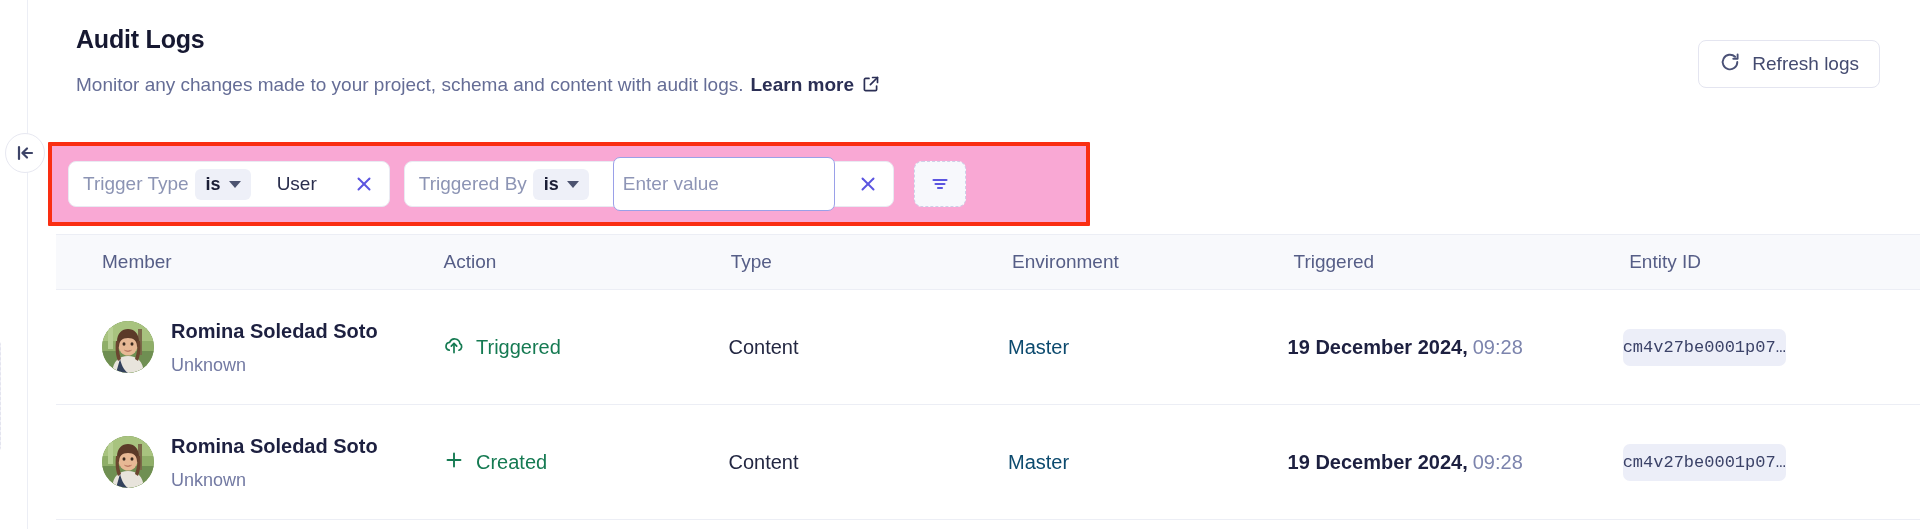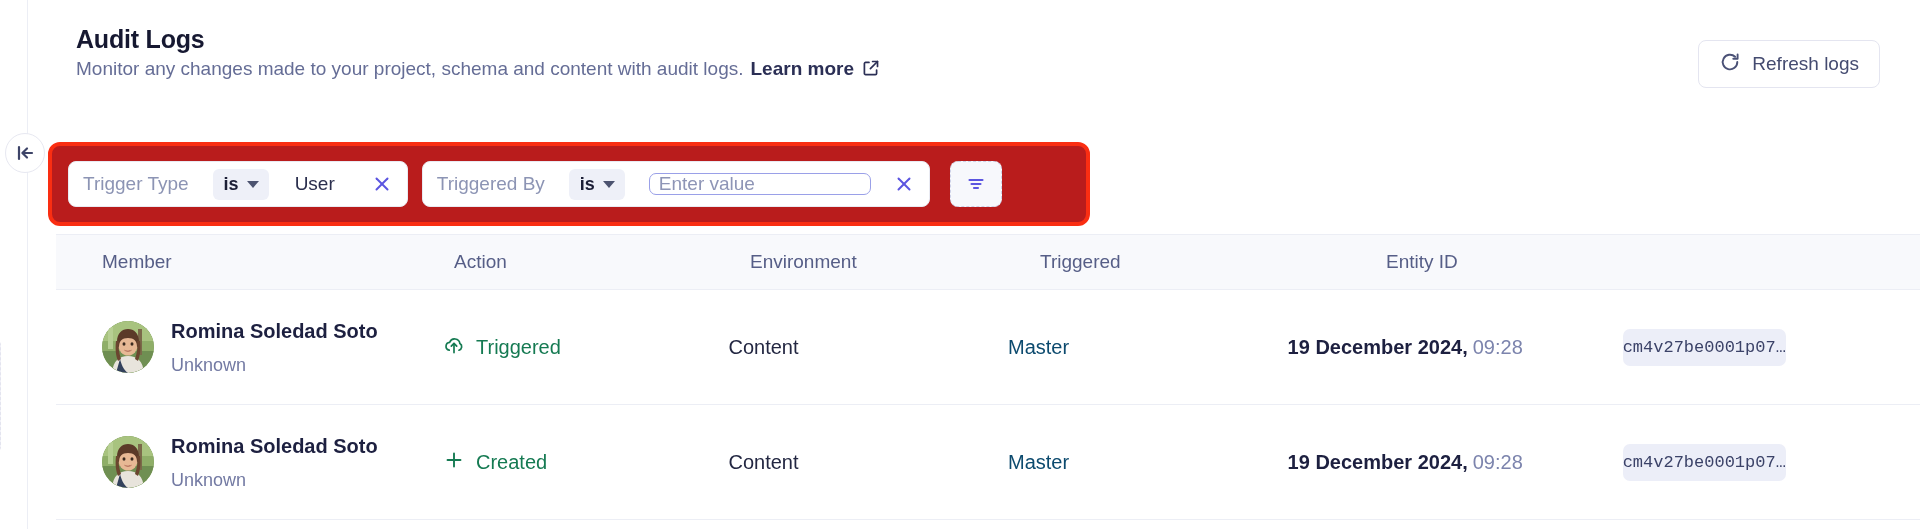--- a/index.html
+++ b/index.html
@@ -67,20 +67,21 @@
     position: relative;
   }
   .page-title {
     font-size: 25px;
     font-weight: bold;
     color: #161831;
     letter-spacing: -0.2px;
     line-height: 34px;
   }
   .subtitle {
+    margin-top: 16px;
     font-size: 19px;
     color: #656d96;
     line-height: 26px;
     display: flex;
     align-items: center;
     gap: 0;
   }
   .subtitle .learn-more {
     color: #2b2f55;
     font-weight: bold;
@@ -113,22 +114,22 @@
   }
 
   
   .filter-wrap {
     position: absolute;
     left: 20px;
     top: 142px;
     width: 1042px;
     height: 84px;
     border: 4px solid #fa2e12;
-    border-radius: 12px;
-    background: #b91c1c;
+    border-radius: 1px;
+    background: #f9a8d4;
   }
   .filter-row {
     position: absolute;
     left: 16px; top: 15px;
     display: flex;
     align-items: center;
     gap: 14px;
   }
   .filter-chip {
     height: 46px;
@@ -145,21 +146,21 @@
     color: #8c94b4;
     white-space: nowrap;
   }
   .chip-op {
     display: flex;
     align-items: center;
     gap: 8px;
     background: #eef0f8;
     border-radius: 6px;
     padding: 5px 10px 5px 11px;
-    margin-left: 18px;
+    margin-left: 0;
     cursor: pointer;
   }
   .chip-op-text {
     font-size: 18px;
     font-weight: bold;
     color: #1b1e36;
   }
   .caret {
     width: 0; height: 0;
     border-left: 6px solid transparent;
@@ -167,21 +168,21 @@
     border-top: 7px solid #4c5370;
   }
   .chip-value {
     font-size: 19px;
     color: #2a2e4d;
     padding: 0 14px 0 20px;
     white-space: nowrap;
   }
   .chip-input {
     width: 222px;
-    height: 22px;
+    height: 54px;
     border: 1.5px solid #9aa0e8;
     border-radius: 7px;
     margin-left: 18px;
     font-size: 19px;
     color: #2a2e4d;
     padding: 0 9px;
     font-family: "Liberation Sans", sans-serif;
     outline: none;
     background: #ffffff;
   }
@@ -387,20 +388,21 @@
         </div>
 
       </div>
     </div>
 
     <div class="table">
 
       <div class="thead">
         <div class="th c-member">Member</div>
         <div class="th c-action">Action</div>
+        <div class="th c-type">Type</div>
         <div class="th c-env">Environment</div>
         <div class="th c-time">Triggered</div>
         <div class="th c-entity">Entity ID</div>
       </div>
 
       <div class="trow">
         <div class="c-member">
           <div class="member-cell">
             <div class="avatar">
               <svg width="52" height="52" viewBox="0 0 52 52">

